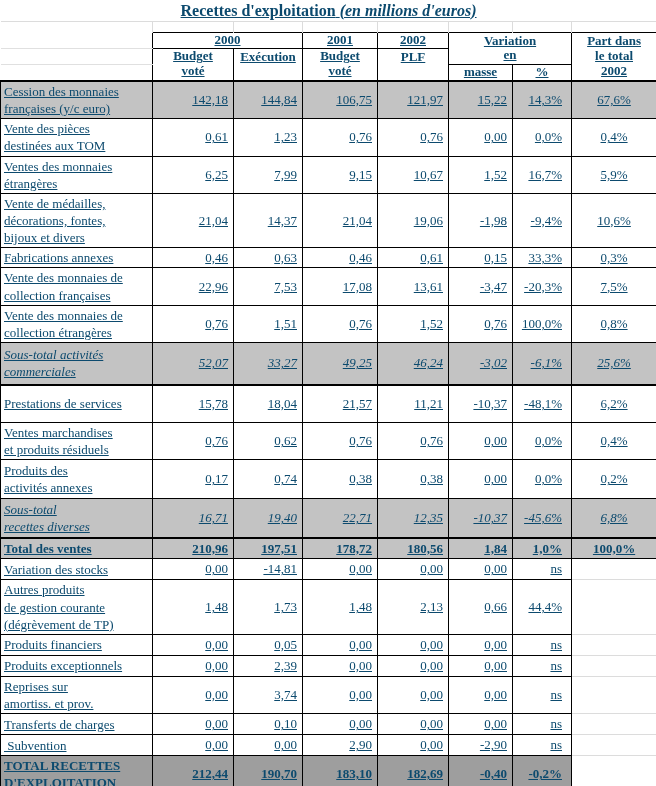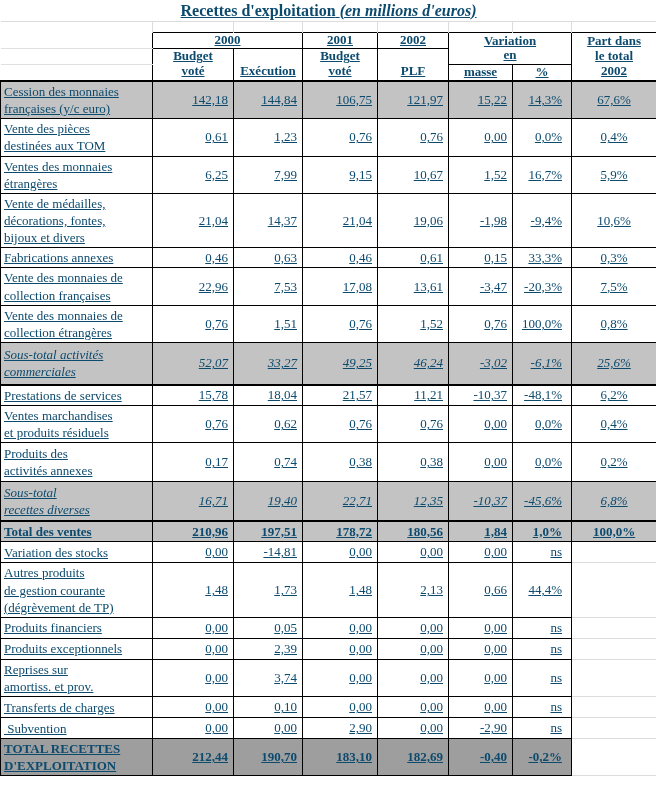--- a/index.html
+++ b/index.html
@@ -11,21 +11,21 @@
   .title-row td{height:21px;text-align:center;font-weight:bold;font-size:16px;
                 border-bottom:1px solid #dcdcdc;}
   .t-unit{font-style:italic;}
   
   .spacer-row td{height:10px;border-right:1px solid #dcdcdc;}
   .spacer-row td:last-child{border-right:none;}
   
   .h{border:1px solid #000;font-weight:bold;text-align:center;line-height:1.15;}
   .h-lbl{border:none;border-bottom:1px solid #e0e0e0;}
   .h-multi{white-space:pre-line;}
-  .h-top{vertical-align:top;padding-top:15px;}
+  .h-top{vertical-align:top;padding-top:1px;}
   .hA{height:13px;}.hB{height:16px;}.hC{height:16px;}
   
   .c-label{border:1px solid #000;text-align:left;padding:1px 2px 1px 3px;
            white-space:pre-line;line-height:1.32;}
   .c-v{border:1px solid #000;text-align:right;padding-right:5px;}
   .c-v.v5{padding-right:9px;}
   .c-v.v6{text-align:center;padding-right:0;}
   .c-empty{border:none;border-bottom:1px solid #dcdcdc;background:#ffffff;}
   
   .shaded td{background:#c3c3c3;}
@@ -172,21 +172,21 @@
           <td class="c-label">Sous-total activités
 commerciales</td>
           <td class="c-v v0">52,07</td>
           <td class="c-v v1">33,27</td>
           <td class="c-v v2">49,25</td>
           <td class="c-v v3">46,24</td>
           <td class="c-v v4">-3,02</td>
           <td class="c-v v5">-6,1%</td>
           <td class="c-v v6">25,6%</td>
         </tr>
-        <tr class="body-row" style="height: 21px; margin-top: 10px;">
+        <tr class="body-row" style="height: 38px; margin-top: 10px;">
           <td class="c-label">Prestations de services</td>
           <td class="c-v v0">15,78</td>
           <td class="c-v v1">18,04</td>
           <td class="c-v v2">21,57</td>
           <td class="c-v v3">11,21</td>
           <td class="c-v v4">-10,37</td>
           <td class="c-v v5">-48,1%</td>
           <td class="c-v v6">6,2%</td>
         </tr>
         <tr class="body-row" style="height: 37px;">

